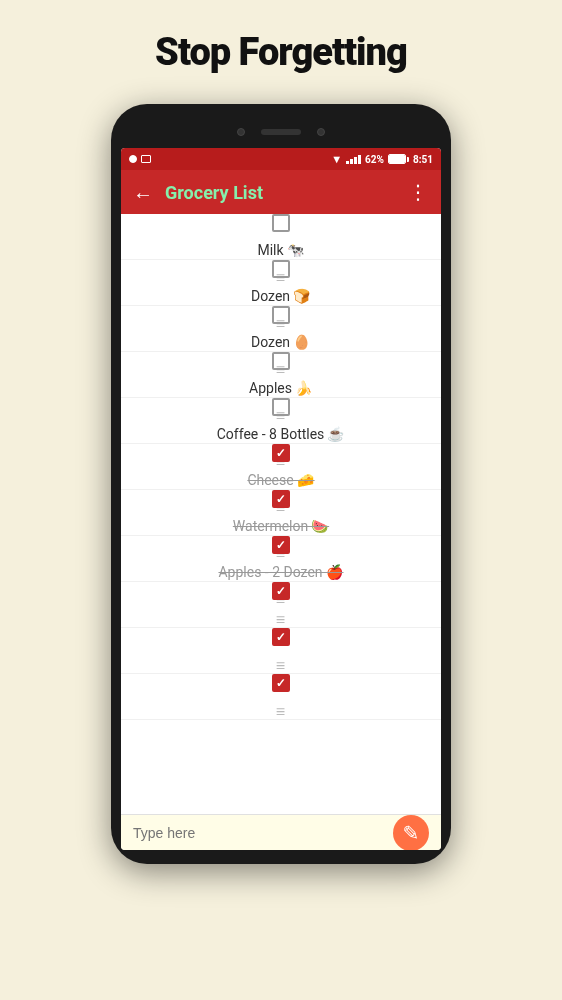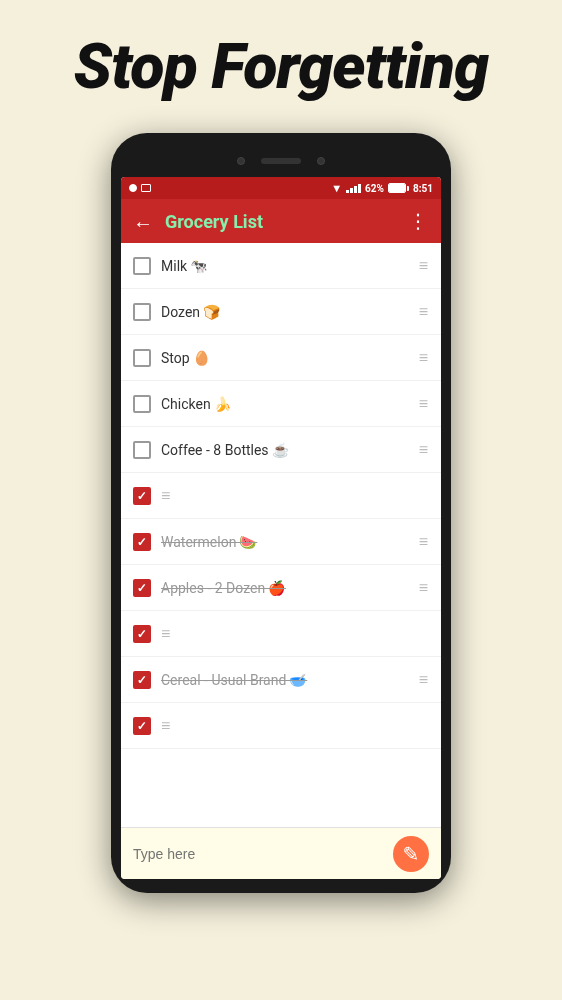--- a/index.html
+++ b/index.html
@@ -9,28 +9,27 @@
       height: 1000px;
       background-color: #f5f0dc;
       font-family: 'Roboto', Arial, sans-serif;
       display: flex;
       flex-direction: column;
       align-items: center;
       overflow: hidden;
     }
 
     .headline {
-      font-size: 63px;
+      font-size: 38px;
       font-weight: 900;
       color: #111;
       margin-top: 30px;
       margin-bottom: 30px;
       text-align: left;
       letter-spacing: -1px;
-      font-style: italic;
     }
 
     .phone-outer {
       width: 340px;
       height: 760px;
       background: #1a1a1a;
       border-radius: 36px;
       padding: 14px 10px;
       position: relative;
       box-shadow: 0 8px 32px rgba(0,0,0,0.45);
@@ -146,20 +145,21 @@
       background: #fff;
     }
 
     .list-item {
       display: flex;
       align-items: center;
       padding: 0 12px;
       height: 46px;
       border-bottom: 1px solid #f0f0f0;
       gap: 10px;
+      flex-direction: column;
     }
 
     .list-item-checkbox {
       width: 18px;
       height: 18px;
       border: 2px solid #999;
       border-radius: 2px;
       flex-shrink: 0;
       display: flex;
       align-items: center;
@@ -194,21 +194,21 @@
     }
 
     .list-item-drag {
       color: #bbb;
       font-size: 16px;
       letter-spacing: 1px;
       cursor: grab;
     }
 
     .bottom-bar {
-      height: 52px;
+      height: 36px;
       background: #fffde7;
       display: flex;
       align-items: center;
       padding: 0 12px;
       border-top: 1px solid #e0e0e0;
       gap: 8px;
     }
 
     .bottom-bar-input {
       flex: 1;
@@ -330,54 +330,54 @@
           <span class="list-item-text">Milk 🐄</span>
           <span class="list-item-drag">≡</span>
         </div>
         <div class="list-item">
           <div class="list-item-checkbox"></div>
           <span class="list-item-text">Dozen 🍞</span>
           <span class="list-item-drag">≡</span>
         </div>
         <div class="list-item">
           <div class="list-item-checkbox"></div>
-          <span class="list-item-text">Stop 🥚</span>
-          <span class="list-item-drag">≡</span>
-        </div>
-        <div class="list-item">
-          <div class="list-item-checkbox"></div>
-          <span class="list-item-text">Chicken 🍌</span>
+          <span class="list-item-text">Dozen 🥚</span>
+          <span class="list-item-drag">≡</span>
+        </div>
+        <div class="list-item">
+          <div class="list-item-checkbox"></div>
+          <span class="list-item-text">Apples 🍌</span>
           <span class="list-item-drag">≡</span>
         </div>
         <div class="list-item">
           <div class="list-item-checkbox"></div>
           <span class="list-item-text">Coffee - 8 Bottles ☕</span>
           <span class="list-item-drag">≡</span>
         </div>
         <div class="list-item">
           <div class="list-item-checkbox checked"></div>
+          <span class="list-item-text strikethrough">Cheese 🧀</span>
           <span class="list-item-drag">≡</span>
         </div>
         <div class="list-item">
           <div class="list-item-checkbox checked"></div>
           <span class="list-item-text strikethrough">Watermelon 🍉</span>
           <span class="list-item-drag">≡</span>
         </div>
         <div class="list-item">
           <div class="list-item-checkbox checked"></div>
           <span class="list-item-text strikethrough">Apples - 2 Dozen 🍎</span>
           <span class="list-item-drag">≡</span>
         </div>
         <div class="list-item">
           <div class="list-item-checkbox checked"></div>
           <span class="list-item-drag">≡</span>
         </div>
         <div class="list-item">
           <div class="list-item-checkbox checked"></div>
-          <span class="list-item-text strikethrough">Cereal - Usual Brand 🥣</span>
           <span class="list-item-drag">≡</span>
         </div>
         <div class="list-item">
           <div class="list-item-checkbox checked"></div>
           <span class="list-item-drag">≡</span>
         </div>
       </div>
 
     <div class="bottom-bar">
       <input class="bottom-bar-input" type="text" placeholder="Type here" style="">

